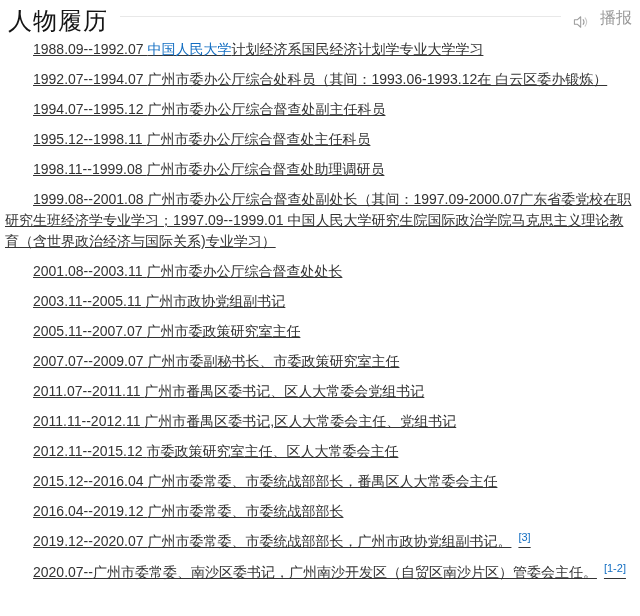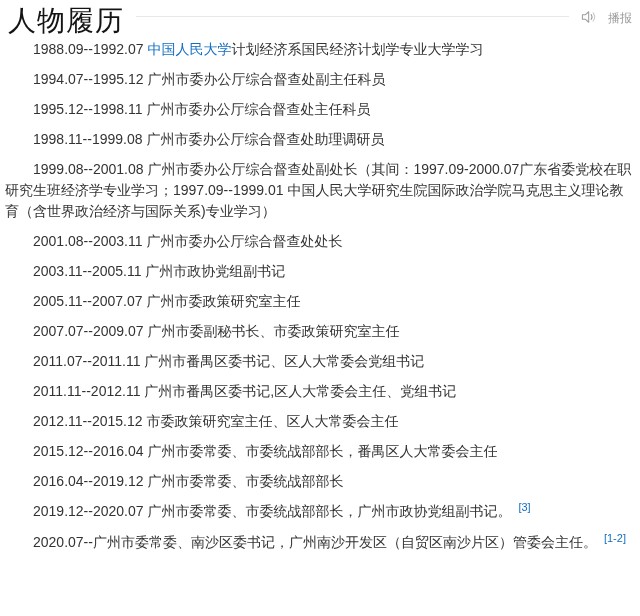--- a/index.html
+++ b/index.html
@@ -11,55 +11,56 @@
     font-family: "Liberation Sans", "DejaVu Sans", sans-serif;
     color: #333;
   }
   .section-header {
     display: flex;
     align-items: center;
     padding: 7px 8px 0 8px;
     height: 34px;
   }
   .section-title {
-    font-size: 28px;
+    font-size: 24px;
     font-weight: 400;
     color: #141414;
     line-height: 26px;
     letter-spacing: 1px;
     white-space: nowrap;
   }
   .header-divider {
     flex: 1;
     height: 1px;
     background: #e8e8e8;
     margin: 0 12px 8px 12px;
   }
   .broadcast-btn {
     display: flex;
-    align-items: flex-start;
+    align-items: flex-end;
     gap: 12px;
     color: #999;
-    font-size: 12px;
+    font-size: 16px;
     cursor: pointer;
     white-space: nowrap;
     margin-bottom: 4px;
     text-decoration: none;
   }
   .broadcast-btn svg { display: block; }
   .content {
     padding: 5px 6px 0 5px;
   }
   .para {
     font-size: 14px;
     line-height: 21px;
     color: #333;
     text-indent: 2em;
     margin-bottom: 9px;
     white-space: pre-wrap;
+    text-decoration: underline;
   }
   .entity-link {
     color: #136ec2;
     text-decoration: none;
     cursor: pointer;
   }
   .ref {
     color: #136ec2;
     font-size: 11px;
     text-decoration: none;
@@ -83,20 +84,21 @@
       <path d="M10.8 4.4 a4.2 4.2 0 0 1 0 5.2" fill="none" stroke="#9c9c9c" stroke-width="1.1" stroke-linecap="round"></path>
       <path d="M12.9 2.6 a7.2 7.2 0 0 1 0 8.8" fill="none" stroke="#c9c9c9" stroke-width="1.1" stroke-linecap="round"></path>
     </svg>
       </span>
     <span>播报</span>
   </a>
 </div>
 
 <div class="content">
     <p class="para"><span>1988.09--1992.07 </span><a class="entity-link">中国人民大学</a><span>计划经济系国民经济计划学专业大学学习</span></p>
+    <p class="para"><span>1992.07--1994.07 </span><span>广州市委办公厅综合处科员（其间：1993.06-1993.12在 白云区委办锻炼）</span></p>
     <p class="para"><span>1994.07--1995.12 </span><span>广州市委办公厅综合督查处副主任科员</span></p>
     <p class="para"><span>1995.12--1998.11 </span><span>广州市委办公厅综合督查处主任科员</span></p>
     <p class="para"><span>1998.11--1999.08 </span><span>广州市委办公厅综合督查处助理调研员</span></p>
     <p class="para"><span>1999.08--2001.08 </span><span>广州市委办公厅综合督查处副处长（其间：1997.09-2000.07广东省委党校在职研究生班经济学专业学习；1997.09--1999.01 中国人民大学研究生院国际政治学院马克思主义理论教育（含世界政治经济与国际关系)专业学习）</span></p>
     <p class="para"><span>2001.08--2003.11 </span><span>广州市委办公厅综合督查处处长</span></p>
     <p class="para"><span>2003.11--2005.11 </span><span>广州市政协党组副书记</span></p>
     <p class="para"><span>2005.11--2007.07 </span><span>广州市委政策研究室主任</span></p>
     <p class="para"><span>2007.07--2009.07 </span><span>广州市委副秘书长、市委政策研究室主任</span></p>
     <p class="para"><span>2011.07--2011.11 </span><span>广州市番禺区委书记、区人大常委会党组书记</span></p>
     <p class="para"><span>2011.11--2012.11 </span><span>广州市番禺区委书记,区人大常委会主任、党组书记</span></p>

